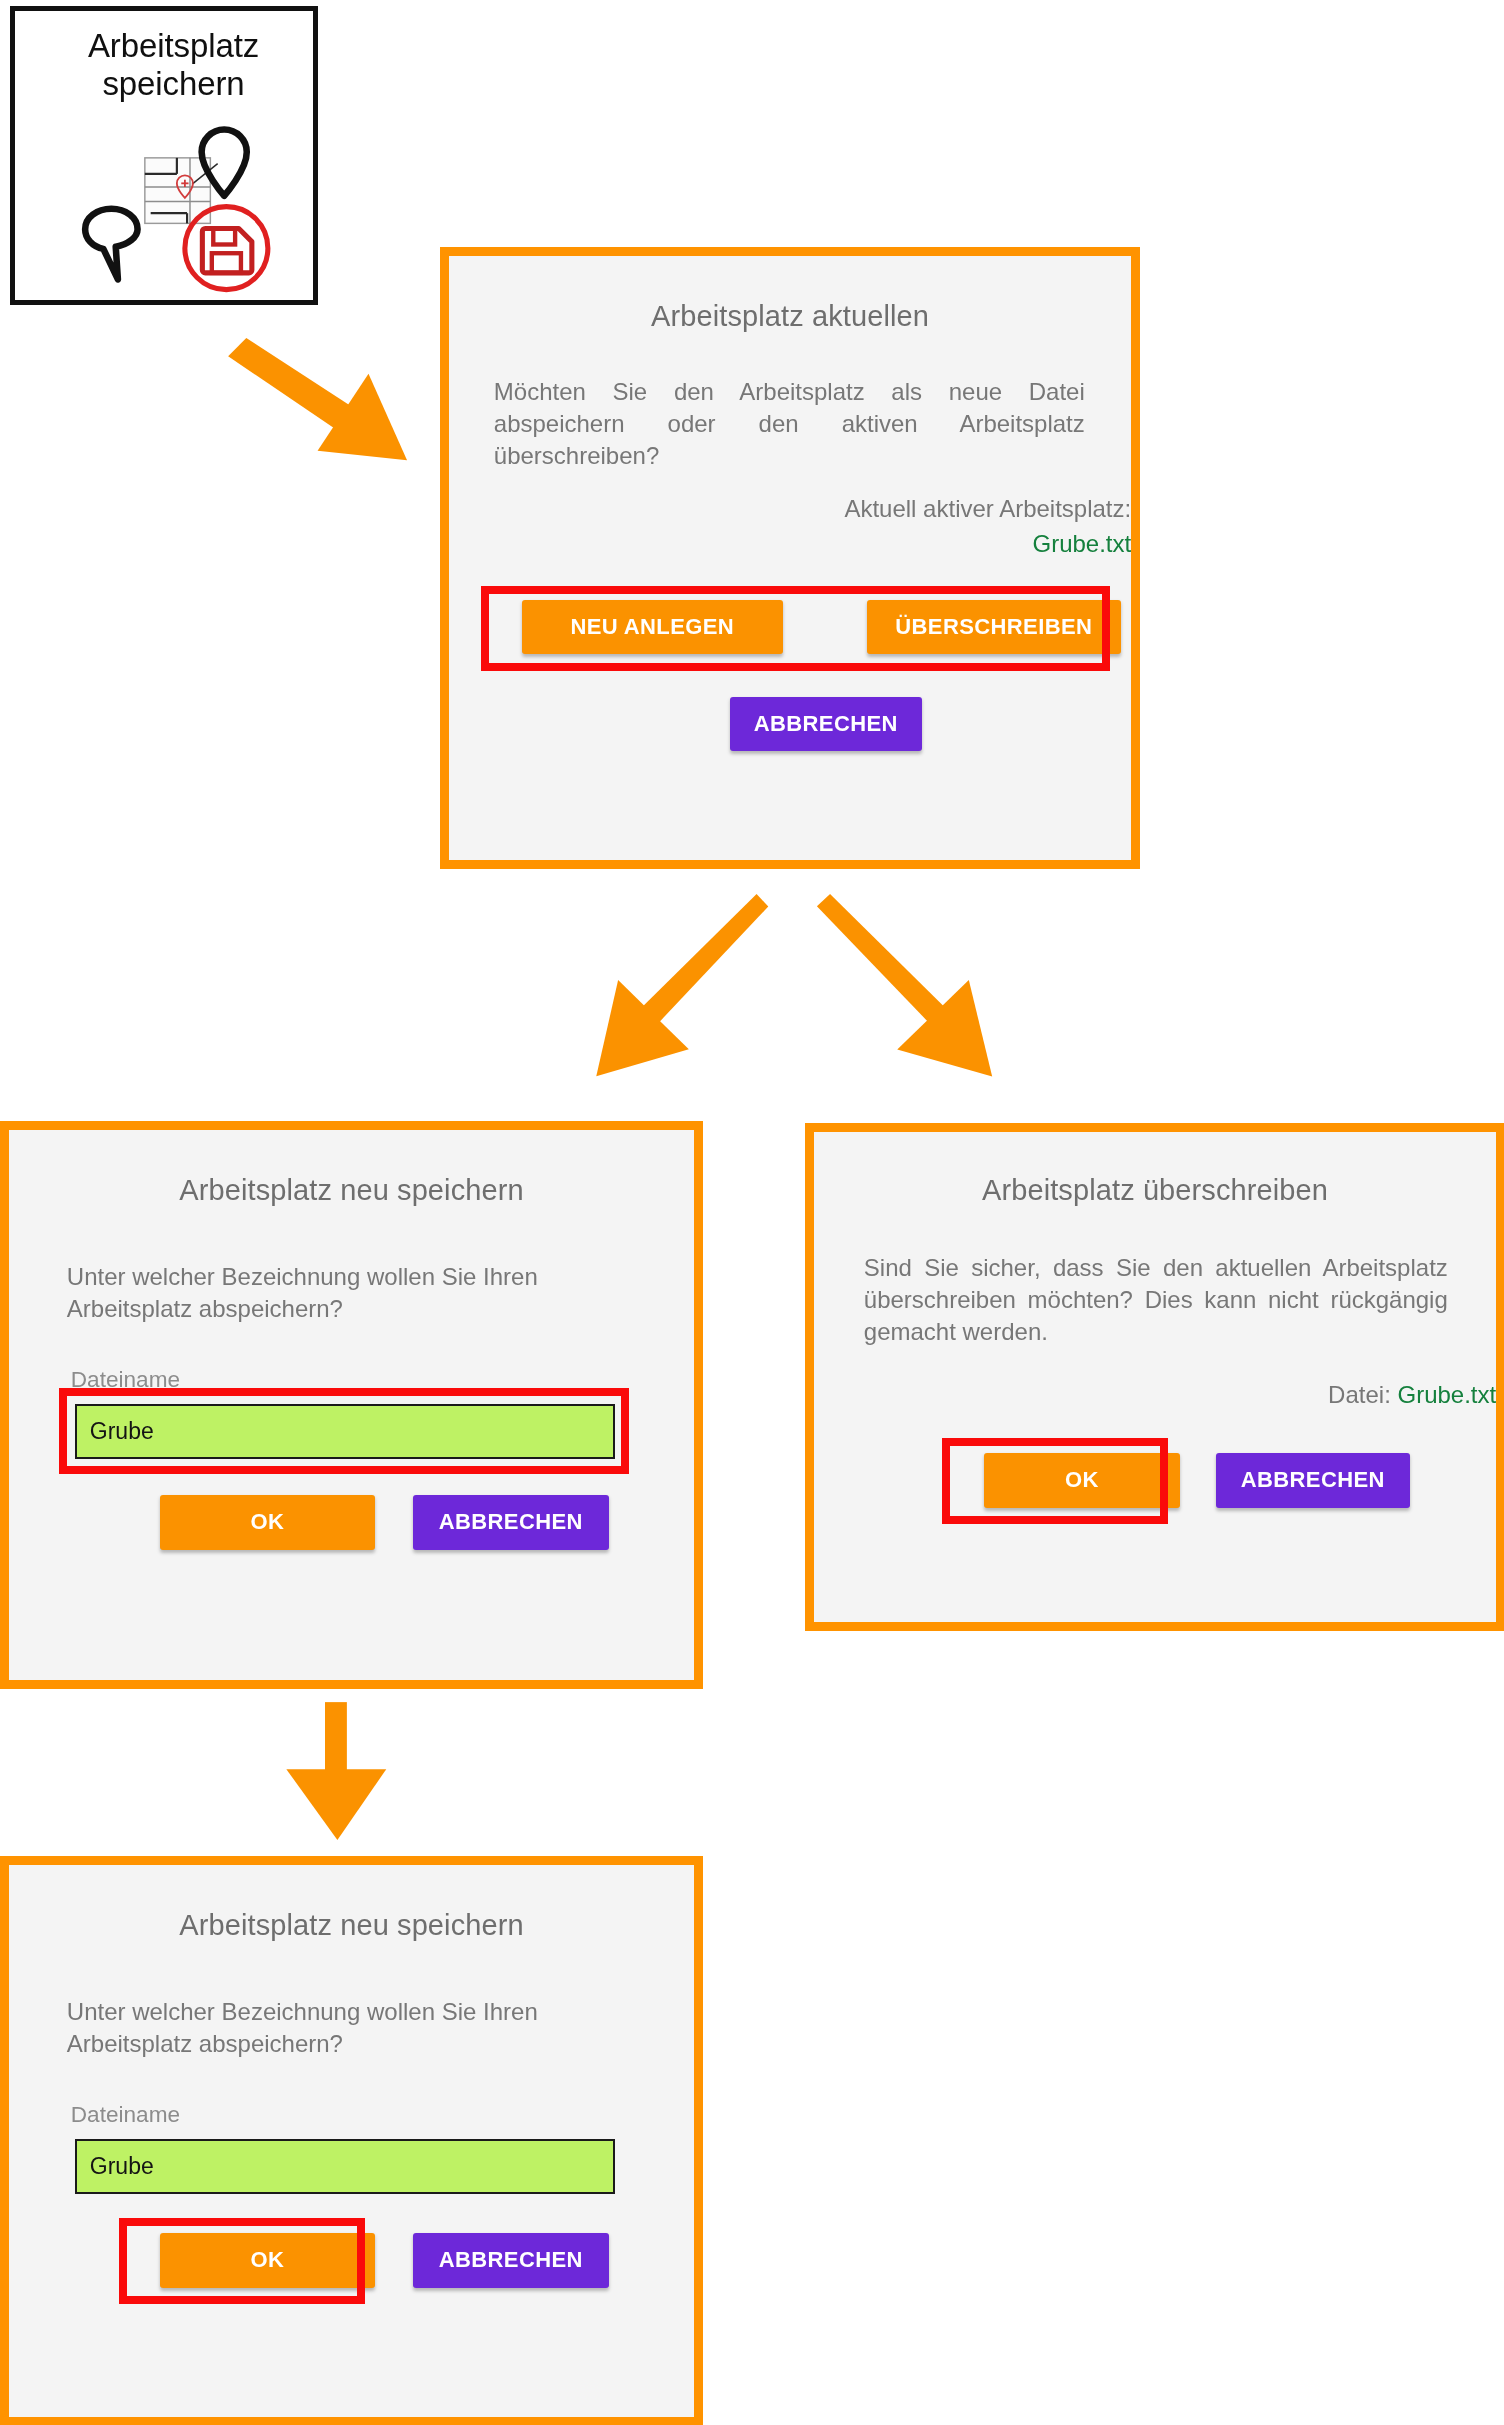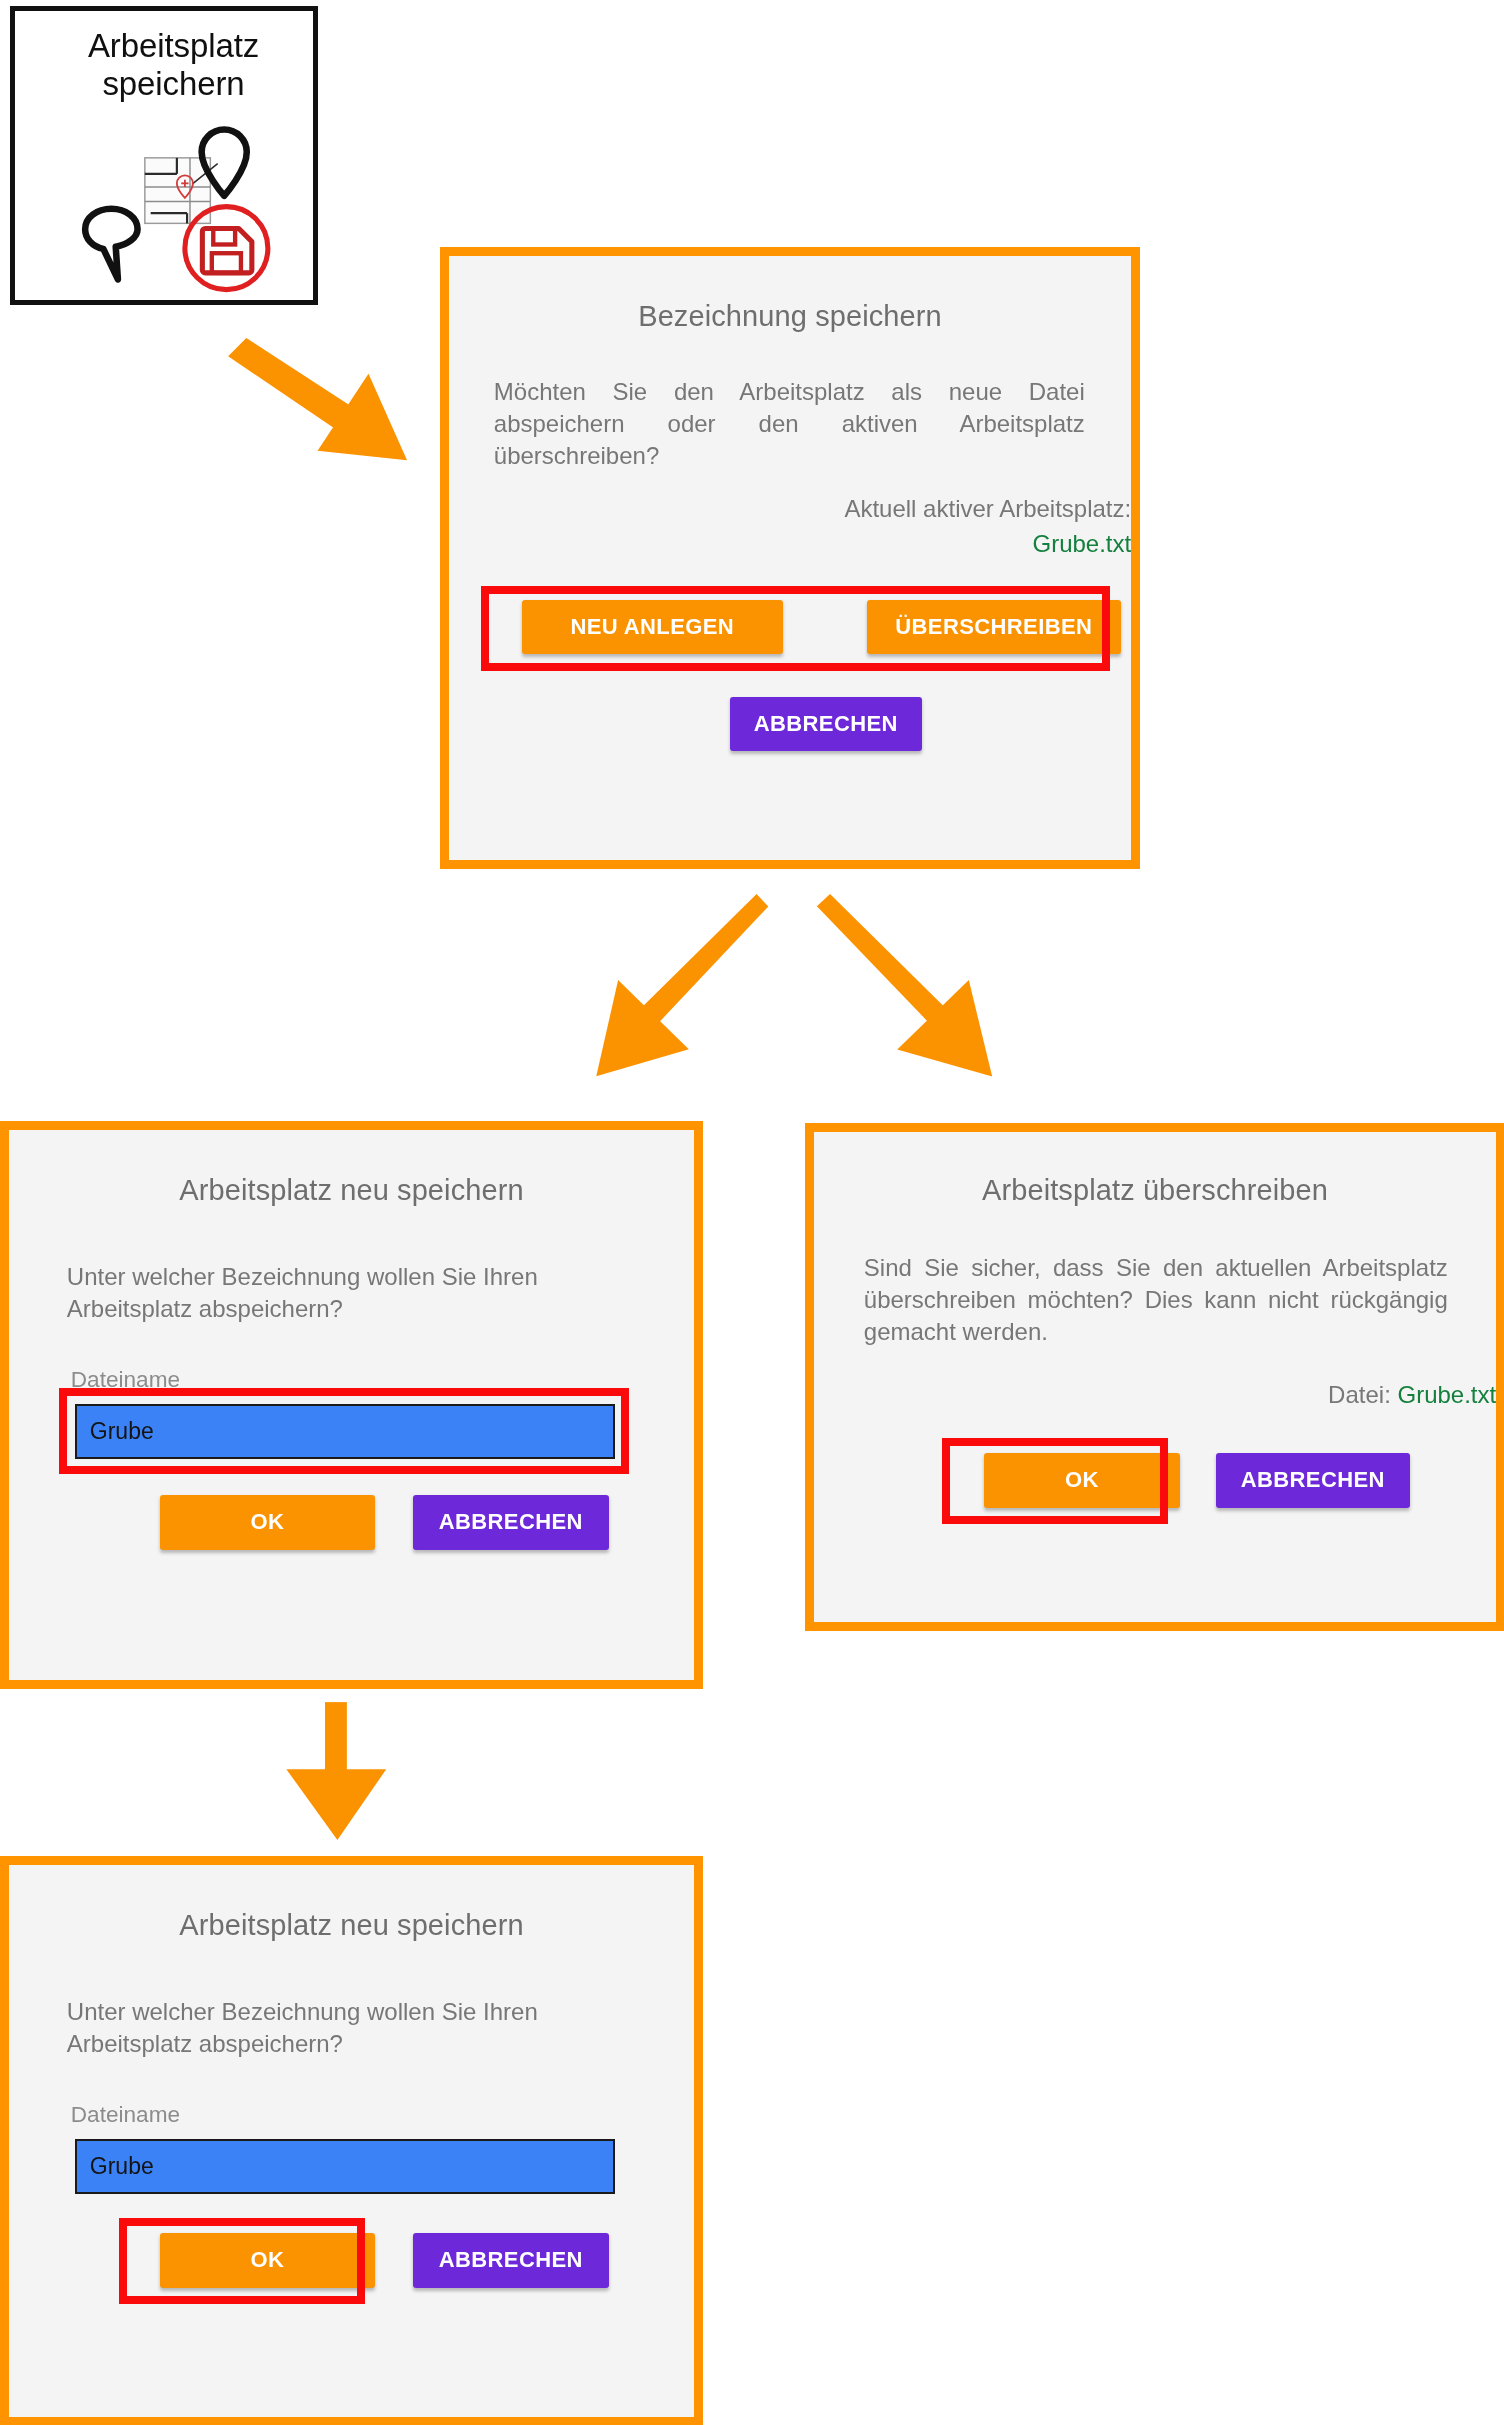--- a/index.html
+++ b/index.html
@@ -109,21 +109,21 @@
     box-sizing: border-box;
     pointer-events: none;
   }
 
   
   .tf-label {
     color: #8c8c8c;
     font-size: 22.6px;
   }
   .textfield {
-    background: #3b82f6;
+    background: #bef264;
     border: 2.2px solid #1a1a1a;
     box-sizing: border-box;
     font-family: inherit;
     font-size: 23px;
     color: #141414;
     padding: 15px 13px;
     display: flex;
     align-items: center;
   }
 
@@ -179,21 +179,21 @@
 <div class="arrow" style="left:212px; top:314px; width:233px; height:160px;">
   <svg width="233" height="160" viewBox="0 0 320 220" xmlns="http://www.w3.org/2000/svg">
     <polygon points="47,33 22,58 172,160 196,130" fill="#fb9200"></polygon>
     <polygon points="215,82 268,201 145,188" fill="#fb9200"></polygon>
   </svg>
 </div>
 
 <div class="dialog" id="save-dialog" style="left:440px; top:247px; width:700px; height:622px;">
   <div class="dialog-inner">
 
-    <div class="dlg-title abs" style="left:0; top:44px; width:100%;">Bezeichnung speichern</div>
+    <div class="dlg-title abs" style="left:0; top:44px; width:100%;">Arbeitsplatz aktuellen</div>
 
     <div class="dlg-body abs" style="left:45px; top:120px; width:591px;">Möchten Sie den Arbeitsplatz als neue Datei abspeichern oder den aktiven Arbeitsplatz überschreiben?</div>
 
     <div class="dlg-centered abs" style="left:0; top:237px; width:100%;">Aktuell aktiver Arbeitsplatz:</div>
 
     <div class="dlg-centered file-accent abs" style="left:0; top:272px; width:100%;">Grube.txt</div>
 
     <button class="btn btn-primary abs" style="left:47px; top:344px; width:261px; height:54px;">NEU ANLEGEN</button>
 
     <button class="btn btn-primary abs" style="left:392px; top:344px; width:254px; height:54px;">ÜBERSCHREIBEN</button>

